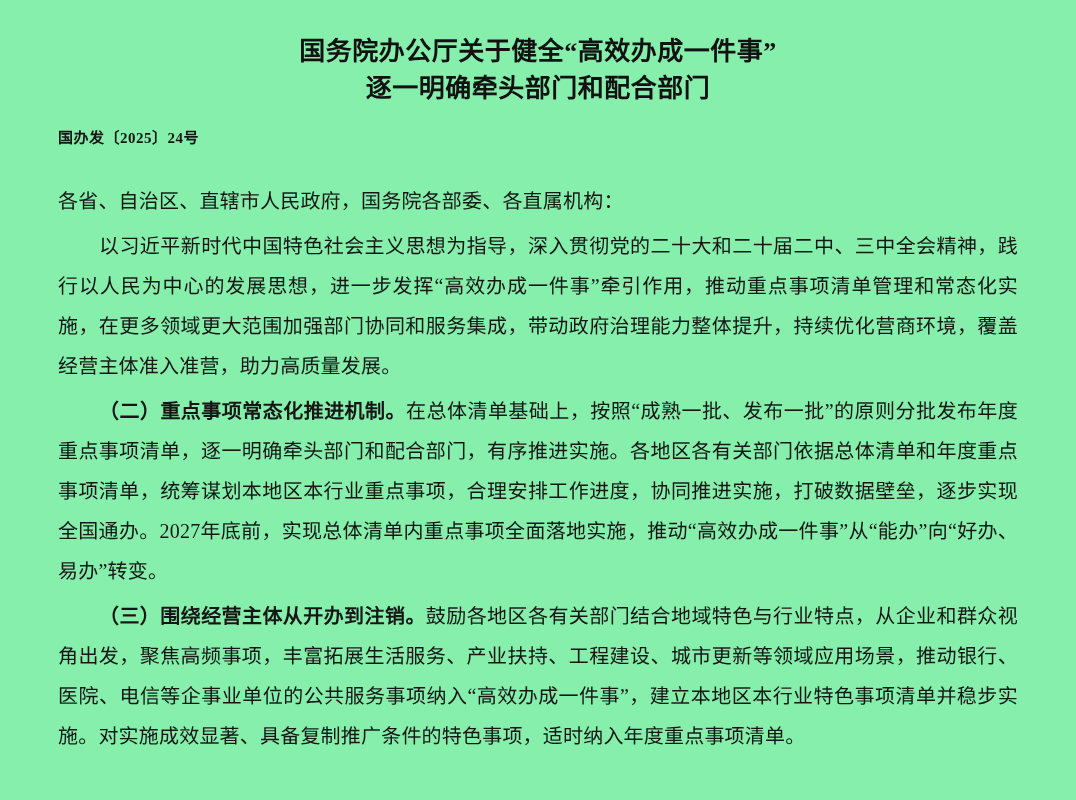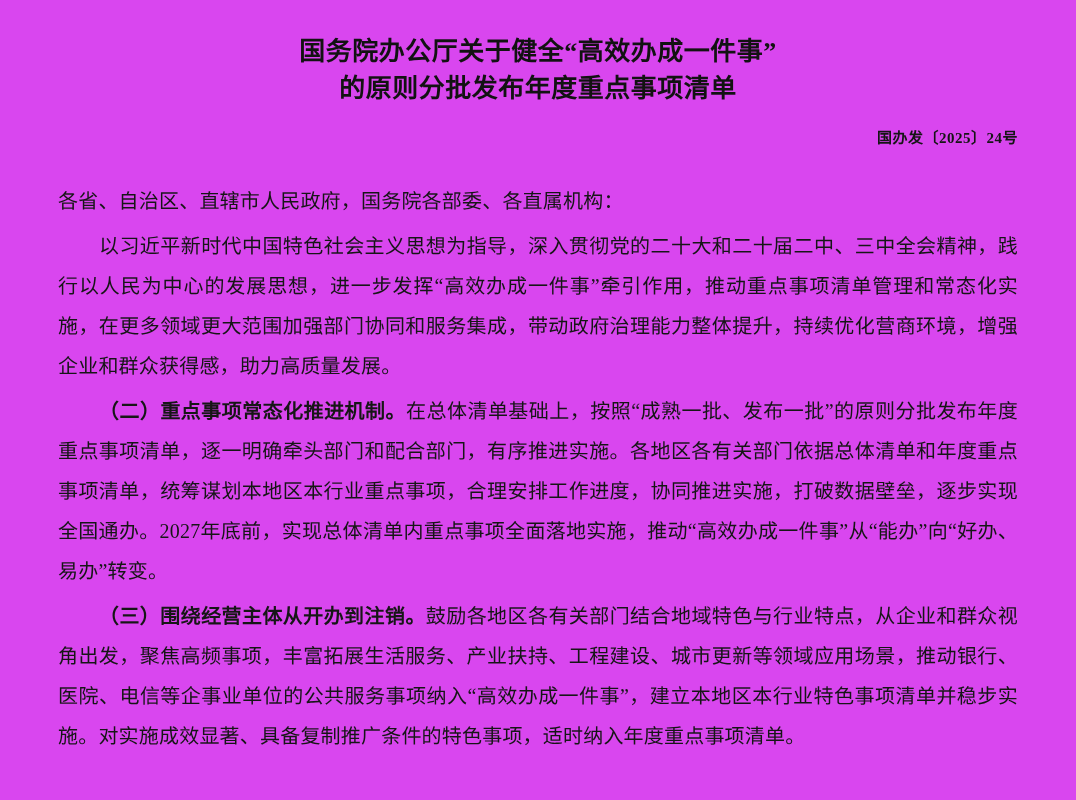--- a/index.html
+++ b/index.html
@@ -12,37 +12,37 @@
     height: 800px;
     overflow: hidden;
     font-family: "Liberation Serif", "DejaVu Serif", serif;
     color: #1a1a1a;
   }
   .page {
     width: 1076px;
     height: 800px;
     box-sizing: border-box;
     padding: 28px 58px 0 58px;
-    background: #d946ef;
+    background: #86efac;
     position: relative;
   }
   .doc-title {
     text-align: center;
     font-size: 26px;
     font-weight: bold;
     line-height: 1.42;
     letter-spacing: 0.5px;
     margin: 6px 0 0 0;
     color: #121212;
   }
   .doc-title .line {
     display: block;
   }
   .doc-number {
-    text-align: right;
+    text-align: left;
     font-size: 15px;
     font-weight: bold;
     margin-top: 18px;
     letter-spacing: 0.5px;
     color: #151515;
   }
   .body-block {
     margin-top: 34px;
   }
   p {
@@ -68,32 +68,32 @@
     font-weight: bold;
   }
 </style>
 </head>
 <body>
 
 <div class="page">
 
   <div class="doc-title">
     <span class="line">国务院办公厅关于健全“高效办成一件事”</span>
-    <span class="line">的原则分批发布年度重点事项清单</span>
+    <span class="line">逐一明确牵头部门和配合部门</span>
   </div>
 
   <div class="doc-number">国办发〔2025〕24号</div>
 
   <div class="body-block">
 
     <p class="salutation">各省、自治区、直辖市人民政府，国务院各部委、各直属机构：</p>
 
 
 
-    <p class="indent">以习近平新时代中国特色社会主义思想为指导，深入贯彻党的二十大和二十届二中、三中全会精神，践行以人民为中心的发展思想，进一步发挥“高效办成一件事”牵引作用，推动重点事项清单管理和常态化实施，在更多领域更大范围加强部门协同和服务集成，带动政府治理能力整体提升，持续优化营商环境，增强企业和群众获得感，助力高质量发展。</p>
+    <p class="indent">以习近平新时代中国特色社会主义思想为指导，深入贯彻党的二十大和二十届二中、三中全会精神，践行以人民为中心的发展思想，进一步发挥“高效办成一件事”牵引作用，推动重点事项清单管理和常态化实施，在更多领域更大范围加强部门协同和服务集成，带动政府治理能力整体提升，持续优化营商环境，覆盖经营主体准入准营，助力高质量发展。</p>
 
 
 
     <p class="indent"><span class="lead">（二）重点事项常态化推进机制。</span><span>在总体清单基础上，按照“成熟一批、发布一批”的原则分批发布年度重点事项清单，逐一明确牵头部门和配合部门，有序推进实施。各地区各有关部门依据总体清单和年度重点事项清单，统筹谋划本地区本行业重点事项，合理安排工作进度，协同推进实施，打破数据壁垒，逐步实现全国通办。2027年底前，实现总体清单内重点事项全面落地实施，推动“高效办成一件事”从“能办”向“好办、易办”转变。</span></p>
 
     <p class="indent"><span class="lead">（三）围绕经营主体从开办到注销。</span><span>鼓励各地区各有关部门结合地域特色与行业特点，从企业和群众视角出发，聚焦高频事项，丰富拓展生活服务、产业扶持、工程建设、城市更新等领域应用场景，推动银行、医院、电信等企事业单位的公共服务事项纳入“高效办成一件事”，建立本地区本行业特色事项清单并稳步实施。对实施成效显著、具备复制推广条件的特色事项，适时纳入年度重点事项清单。</span></p>
 
   </div>
 
 </div>

